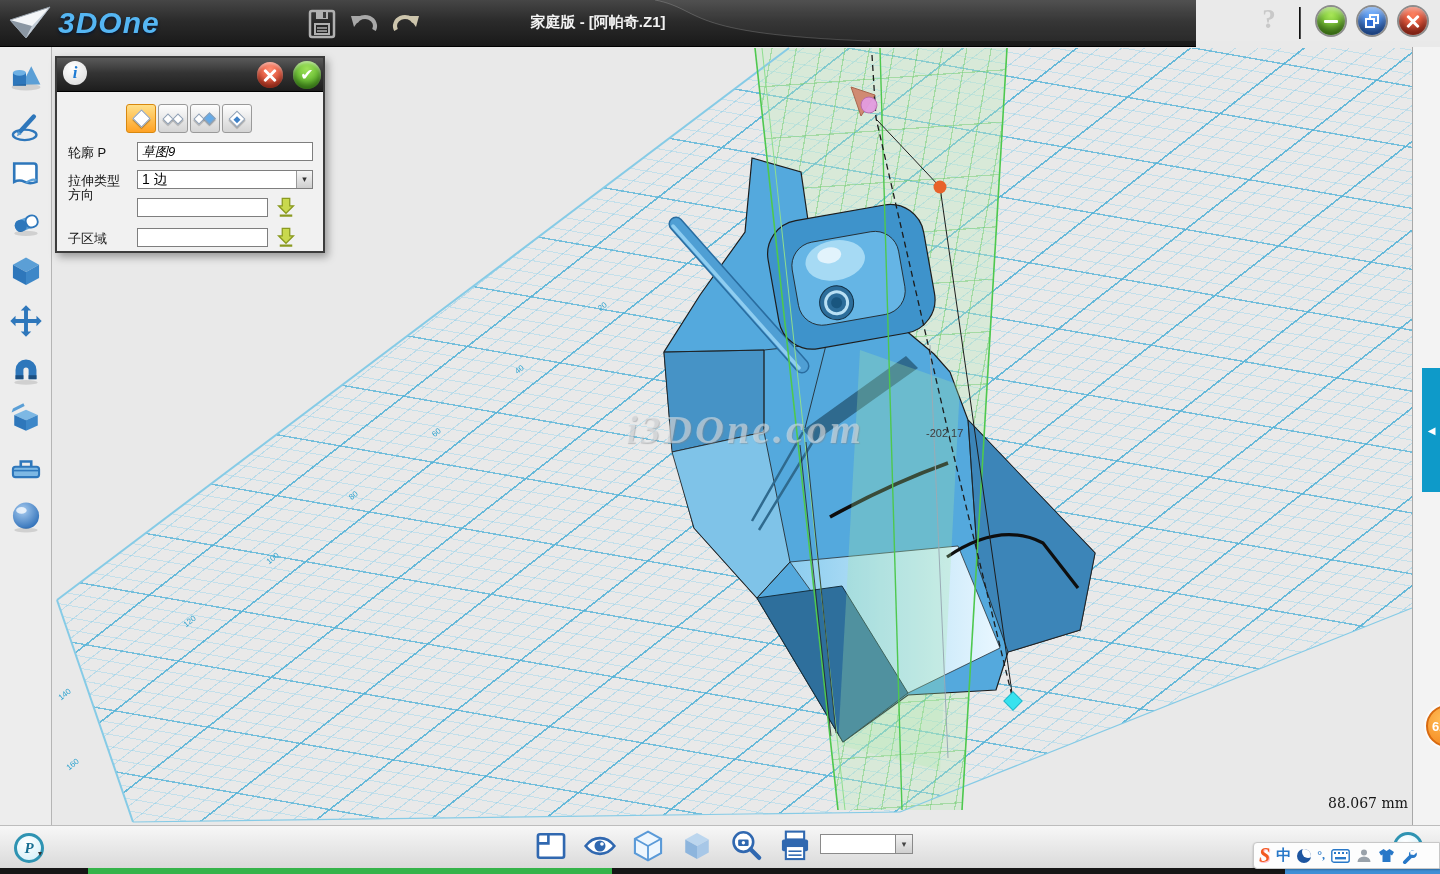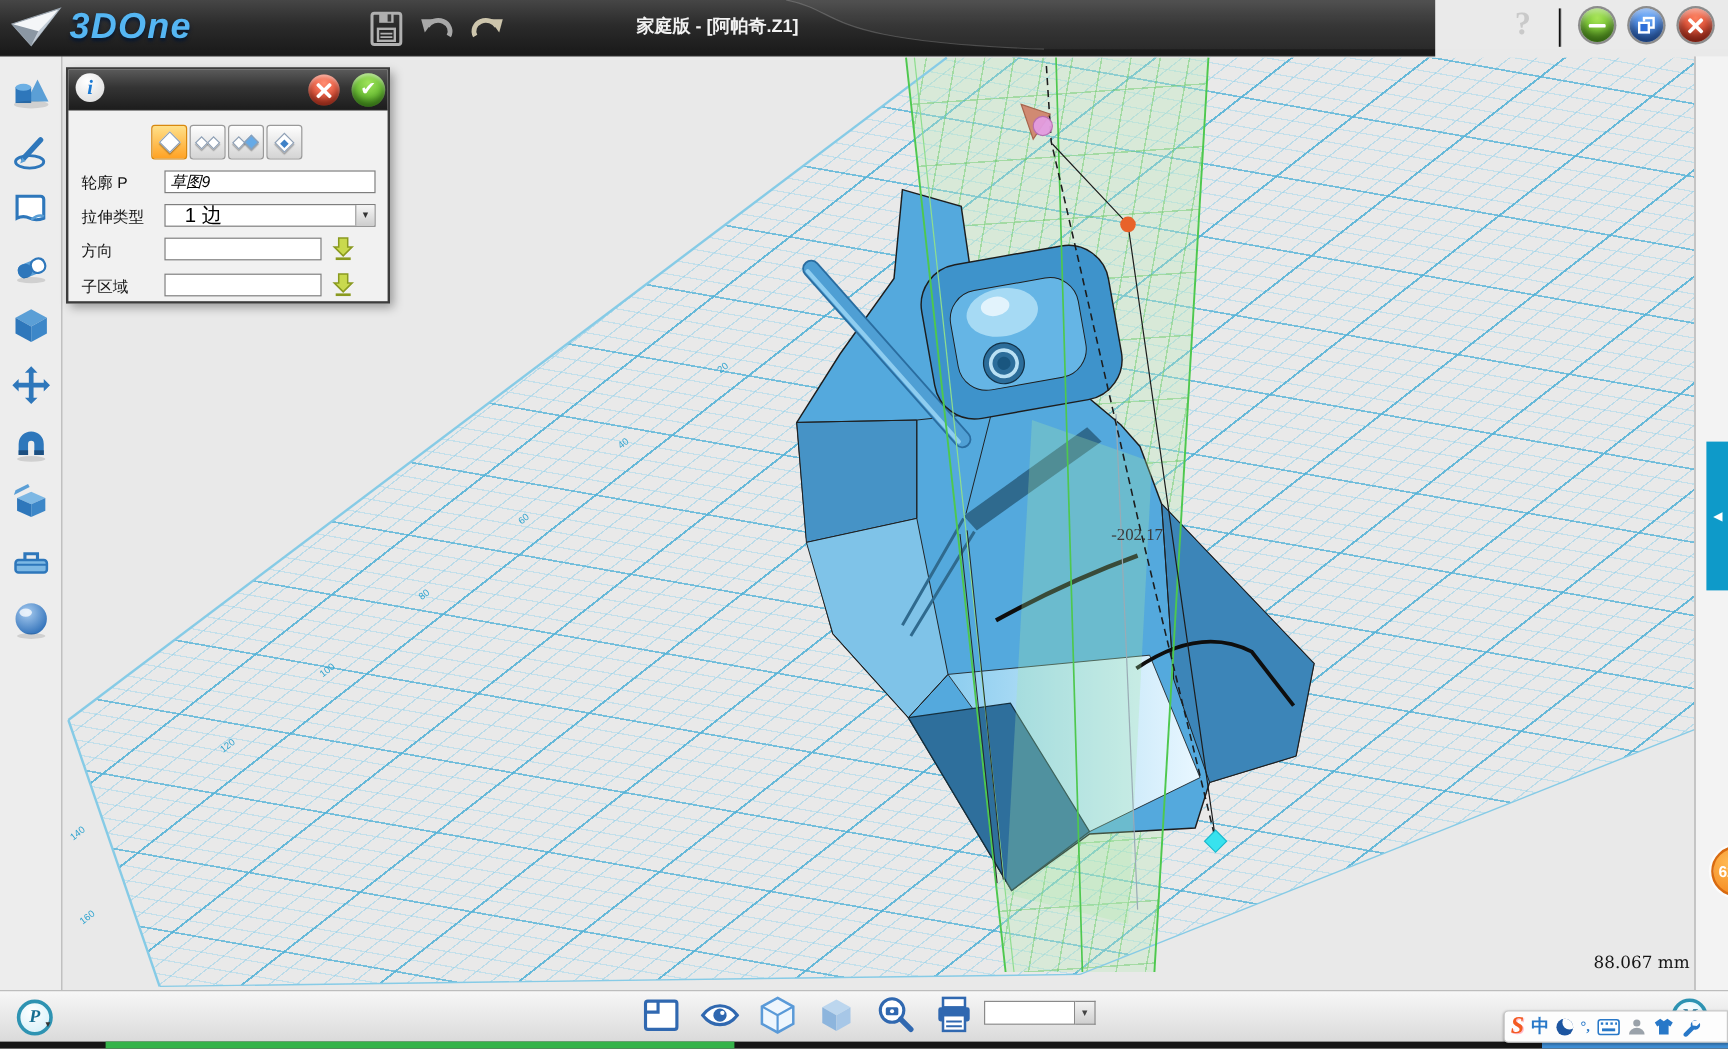--- a/index.html
+++ b/index.html
@@ -49,22 +49,22 @@
   .plane{position:absolute;left:0;top:0;width:1440px;height:874px;
     clip-path:polygon(755px 48px,1007px 48px,962px 810px,838px 810px);
     background:
       repeating-linear-gradient(100deg,rgba(110,205,110,.5) 0 1.2px,transparent 1.2px 24px),
       repeating-linear-gradient(356deg,rgba(100,200,100,.45) 0 1.2px,transparent 1.2px 52px),
       rgba(185,236,185,.35);}
   .scene{position:absolute;left:0;top:0;z-index:3;pointer-events:none;}
   .watermark{position:absolute;left:626px;top:406px;z-index:4;
     font:bold italic 40px "Liberation Serif",serif;letter-spacing:3px;
     color:rgba(235,238,240,.5);text-shadow:1px 1px 1px rgba(130,135,140,.45);}
-  .dim-label{position:absolute;left:926px;top:439px;z-index:5;font-size:14px;
-    font-family:Liberation Serif, serif;color:#3c3c3c;}
+  .dim-label{position:absolute;left:926px;top:427px;z-index:5;font-size:11px;
+    font-family:Liberation Sans, sans-serif;color:#3c3c3c;}
   .measure{position:absolute;left:1318px;top:795px;width:90px;text-align:right;z-index:5;
     font:14px "DejaVu Serif",serif;color:#151515;}
 
   
   .rail{position:absolute;left:1412px;top:47px;width:28px;height:778px;background:#f3f3f3;
     border-left:1px solid #a8a8a8;z-index:6;}
   .collapse-tab{position:absolute;left:9px;top:321px;width:19px;height:124px;background:#0e9ac9;
     color:#fff;font-size:10px;display:flex;align-items:center;justify-content:center;cursor:pointer;}
   .badge{position:absolute;left:1426px;top:705px;width:42px;height:42px;border-radius:50%;z-index:7;
     background:radial-gradient(circle at 35% 32%,#ffbb55,#f27c12);border:2px solid #d86a10;
@@ -92,21 +92,21 @@
   .mode-btn.active{background:linear-gradient(#ffe089,#ffa224);border-color:#d8880f;}
   .dia{position:absolute;background:#fff;border:1px solid #8fa0b5;transform:rotate(45deg);
     box-shadow:1px 1px 1px rgba(0,0,0,.3);}
   .dia.blue{background:#66aae6;}
   .dia-core{position:absolute;left:3px;top:3px;width:5px;height:5px;background:#3f82c8;}
   .f-label{position:absolute;left:11px;font-size:13px;color:#141414;white-space:nowrap;}
   .f-input{position:absolute;left:80px;width:176px;height:19px;border:1px solid #7e7e7e;background:#fff;
     font:13px "Liberation Sans",sans-serif;padding:0 4px;}
   .f-input.short{width:131px;}
   .f-select{position:absolute;left:80px;top:112px;width:176px;height:19px;border:1px solid #7e7e7e;background:#fff;cursor:pointer;}
-  .f-select .val{font-size:17px;padding-left:16px;line-height:17px;}
+  .f-select .val{font-size:14px;padding-left:4px;line-height:17px;}
   .sel-arrow{position:absolute;right:0;top:0;width:16px;height:17px;text-align:center;font-size:9px;
     line-height:16px;color:#333;background:linear-gradient(#f6f6f6,#cecece);border-left:1px solid #999;}
   .picker{position:absolute;left:219px;width:20px;height:20px;cursor:pointer;}
 
   
   .bottombar{position:absolute;left:0;top:825px;width:1440px;height:43px;
     background:linear-gradient(#f7f7f7,#dadada);border-top:1px solid #bdbdbd;z-index:40;}
   .bb-btn{position:absolute;top:3px;width:34px;height:34px;cursor:pointer;}
   .bb-drop{position:absolute;left:820px;top:8px;width:76px;height:20px;background:#fff;border:1px solid #8a8a8a;}
   .bb-drop-btn{position:absolute;left:896px;top:8px;width:17px;height:20px;border:1px solid #8a8a8a;border-left:none;
@@ -208,20 +208,21 @@
     <g fill="none">
       <path d="M872,55 L876,118 L950,440 L1013,700" stroke="#1c1c1c" stroke-width="1.3" stroke-dasharray="6 4"></path>
       <path d="M877,120 L940,187 L1013,700" stroke="#1c1c1c" stroke-width="1"></path>
     </g>
     <polygon points="851,87 875,95 861,116" fill="#d08a72" stroke="#a8664e" stroke-width="1"></polygon>
     <circle cx="869" cy="105" r="8" fill="#e39ce0" stroke="#b86ab0" stroke-width="1" opacity="0.95"></circle>
     <circle cx="940" cy="187" r="6.5" fill="#e8622a"></circle>
     <rect x="1006.5" y="694.5" width="13" height="13" transform="rotate(45 1013 701)" fill="#38e2ee" stroke="#1ab8cc"></rect>
   </svg>
 
+  <div class="watermark">i3DOne.com</div>
   <div class="dim-label">-202.17</div>
   <div class="measure">88.067 mm</div>
 
   <div class="rail">
     <div class="collapse-tab">
       <span>◀</span>
     </div>
   </div>
   <div class="badge">
     <span>62</span>
@@ -360,21 +361,21 @@
 
     <span class="f-label" style="top:86px">轮廓 P</span>
     <input class="f-input" style="top: 84px; font-style: italic;" value="草图9">
 
     <span class="f-label" style="top:114px">拉伸类型</span>
     <div class="f-select">
       <div class="val">1 边</div>
       <div class="sel-arrow">▾</div>
     </div>
 
-    <span class="f-label" style="top:142px">方向</span>
+    <span class="f-label" style="top:128px">方向</span>
     <input class="f-input short" style="top: 140px;" value="">
     <svg class="picker" style="top:139px" viewBox="0 0 16 16">
       <polygon points="5,1 11,1 11,7 14,7 8,13 2,7 5,7" fill="#c9d94e" stroke="#8a9a20" stroke-width="1"></polygon>
       <rect x="3" y="14" width="10" height="1.8" fill="#8a9a20"></rect>
     </svg>
 
     <span class="f-label" style="top:172px">子区域</span>
     <input class="f-input short" style="top: 170px;" value="">
     <svg class="picker" style="top:169px" viewBox="0 0 16 16">
       <polygon points="5,1 11,1 11,7 14,7 8,13 2,7 5,7" fill="#c9d94e" stroke="#8a9a20" stroke-width="1"></polygon>

